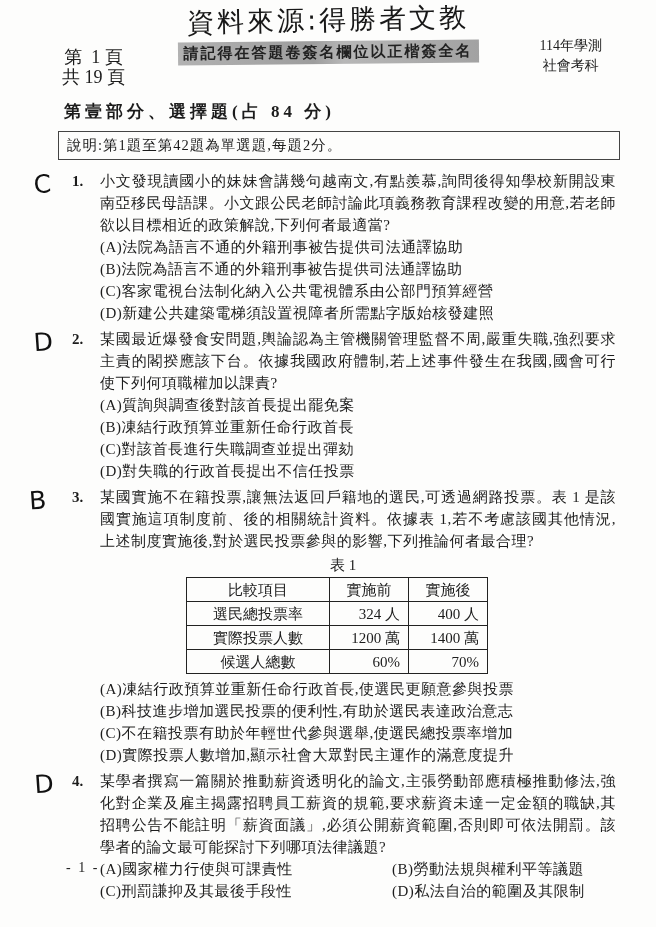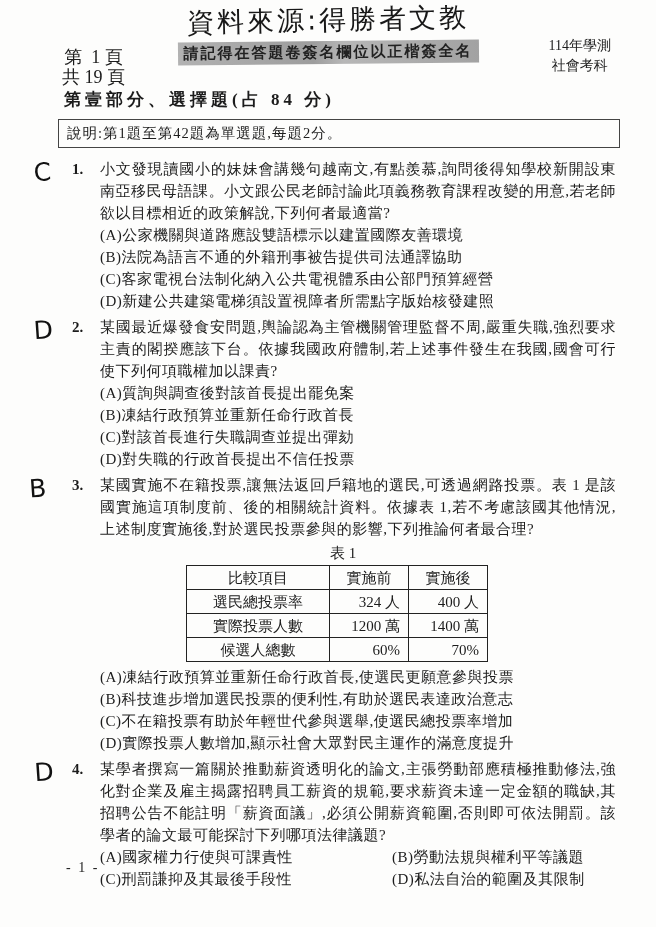--- a/index.html
+++ b/index.html
@@ -13,42 +13,42 @@
   }
   .page{
     position:absolute;inset:0;background:#fdfdfc;
   }
   
   .hdr-left{
     position:absolute;left:62px;top:36px;
     font-size:18px;line-height:20px;text-align:center;white-space:pre;margin-top:11px;
   }
   .hdr-right{
-    position:absolute;right:45px;top:36px;
+    position:absolute;right:54px;top:36px;
     font-size:14px;line-height:20px;text-align:center;white-space:pre;
   }
   .hand-title{
     position:absolute;left:0;right:0;top:2px;text-align:center;
     font-family:"DejaVu Sans",sans-serif;
     font-size:27px;letter-spacing:3px;color:#181818;
     transform:rotate(-1.2deg);
   }
   .hand-reminder-wrap{
     position:absolute;left:0;right:0;top:41px;text-align:center;
     transform:rotate(-0.6deg);
   }
   .hand-reminder{
     display:inline-block;
     font-family:"DejaVu Sans",sans-serif;
     font-size:15px;font-weight:bold;letter-spacing:2px;color:#222;
     background:linear-gradient(90deg,#b2b2b2,#9d9d9d 45%,#b7b7b7 55%,#a2a2a2);
     padding:2px 6px;
   }
   
-  .content{position:absolute;left:0;top:88px;width:656px;}
+  .content{position:absolute;left:0;top:100px;width:656px;}
   .section-title{
     margin:0 0 8px 64px;
     font-size:17px;font-weight:bold;letter-spacing:4px;
   }
   .instruction-box{
     margin:0 36px 10px 58px;
     border:1px solid #444;
     font-size:14.5px;
     padding:4px 8px;letter-spacing:1px;
   }
@@ -114,21 +114,21 @@
 
     <div class="section-title">第壹部分、選擇題(占 84 分)</div>
 
     <div class="instruction-box">說明:第1題至第42題為單選題,每題2分。</div>
 
     <div class="question">
       <div class="q-mark">C</div>
       <div class="q-num">1.</div>
       <div class="q-body">
         <p class="stem">小文發現讀國小的妹妹會講幾句越南文,有點羨慕,詢問後得知學校新開設東南亞移民母語課。小文跟公民老師討論此項義務教育課程改變的用意,若老師欲以目標相近的政策解說,下列何者最適當?</p>
-        <div class="option">(A)公家機關與道路應設雙語標示以建置國際友善環境</div>
+        <div class="option">(A)法院為語言不通的外籍刑事被告提供司法通譯協助</div>
         <div class="option">(B)法院為語言不通的外籍刑事被告提供司法通譯協助</div>
         <div class="option">(C)客家電視台法制化納入公共電視體系由公部門預算經營</div>
         <div class="option">(D)新建公共建築電梯須設置視障者所需點字版始核發建照</div>
       </div>
     </div>
 
     <div class="question">
       <div class="q-mark">D</div>
       <div class="q-num">2.</div>
       <div class="q-body">

